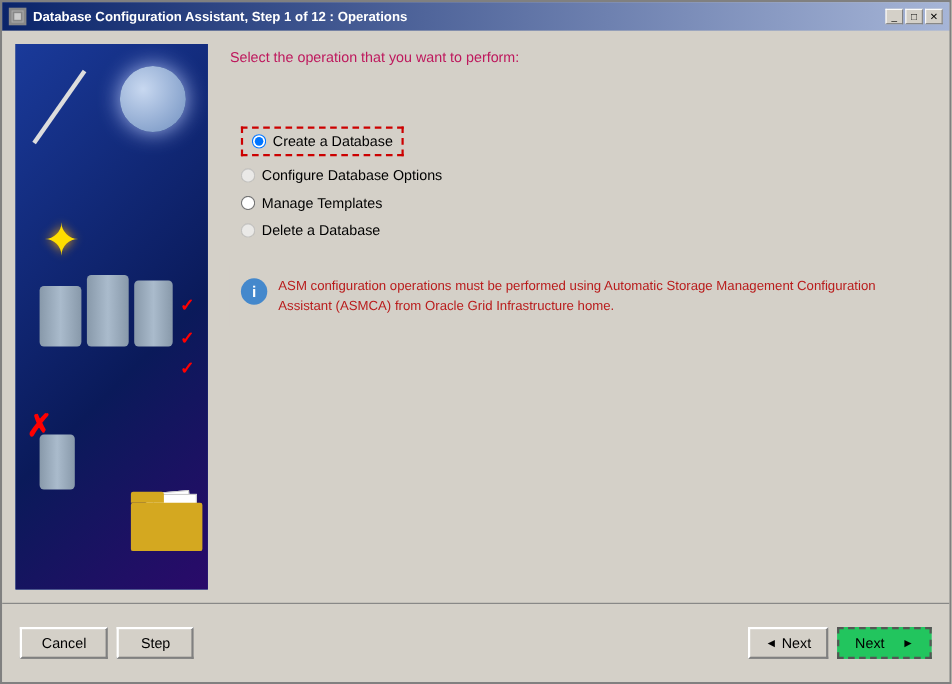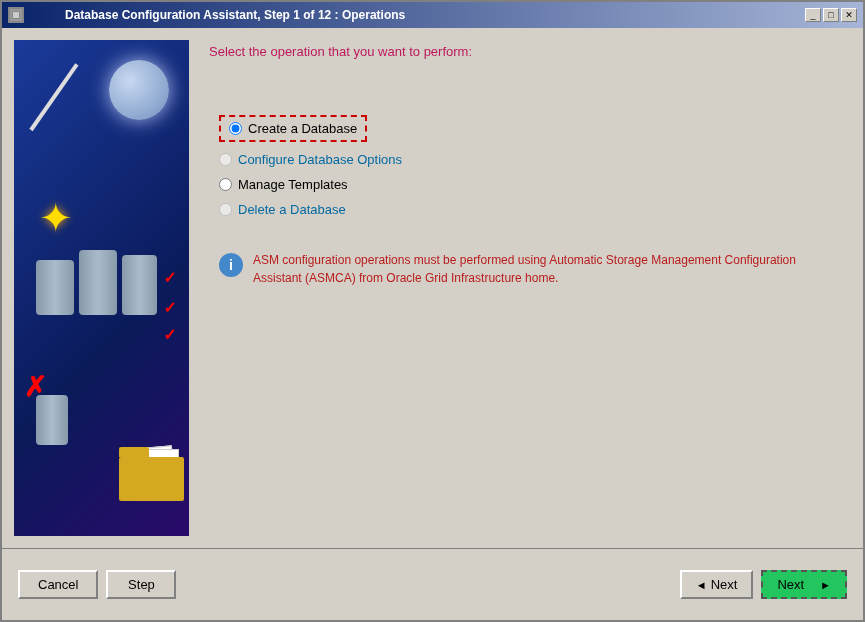--- a/index.html
+++ b/index.html
@@ -40,21 +40,20 @@
       background: #888;
       display: flex;
       align-items: center;
       justify-content: center;
       font-size: 10px;
       color: white;
     }
     .title-bar-text {
       font-size: 12px;
       font-weight: bold;
-      margin-left: 35px;
     }
     .title-bar-buttons {
       display: flex;
       gap: 2px;
     }
     .title-btn {
       width: 16px;
       height: 14px;
       background: #d4d0c8;
       border: 1px solid #808080;
@@ -198,21 +197,21 @@
     }
     .radio-option input[type="radio"] {
       width: 13px;
       height: 13px;
     }
     .radio-option label {
       font-size: 13px;
       cursor: pointer;
     }
     .radio-option.disabled label {
-      color: #0369a1;
+      color: #000000;
     }
     .radio-selected-box {
       border: 2px dashed #cc0000;
       padding: 4px 8px;
       display: inline-flex;
       align-items: center;
       gap: 6px;
     }
     .info-box {
       display: flex;

